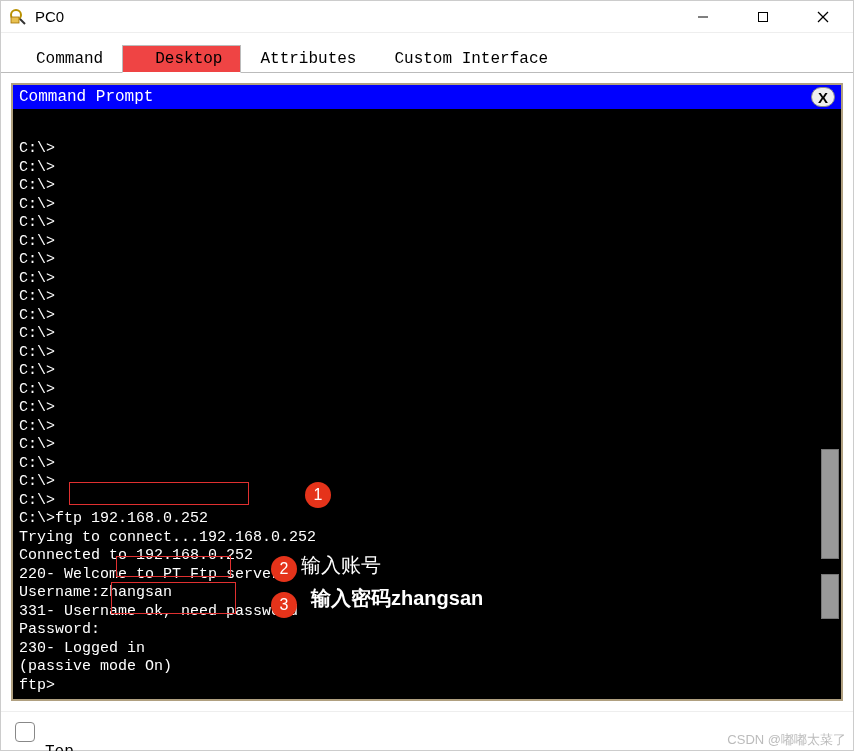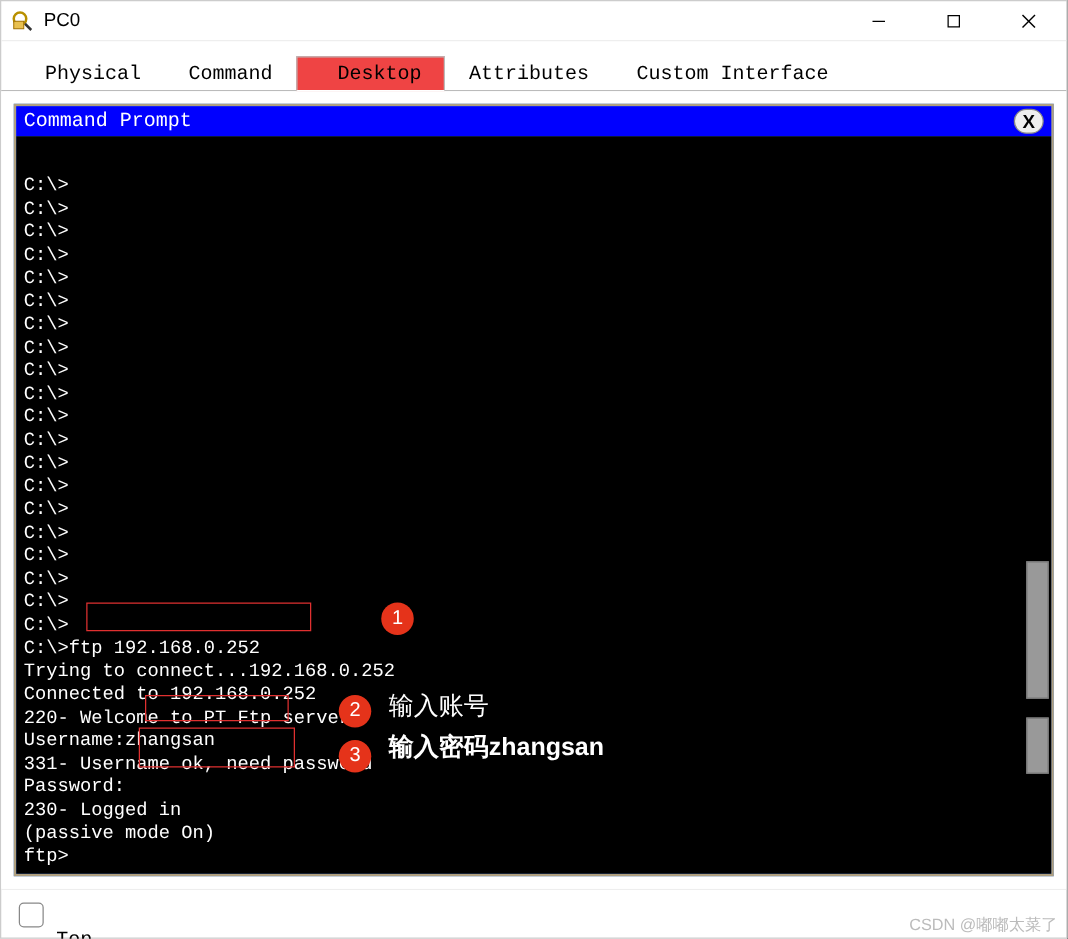--- a/index.html
+++ b/index.html
@@ -217,21 +217,20 @@
       <div class="win-btn">
         <svg viewBox="0 0 12 12">
             <line x1="1" y1="1" x2="11" y2="11" stroke="#000" stroke-width="1.2"></line>
             <line x1="11" y1="1" x2="1" y2="11" stroke="#000" stroke-width="1.2"></line>
           </svg>
       </div>
     </div>
   </div>
 
   <div class="tabs">
-    <div class="tab">Physical</div>
     <div class="tab">Command</div>
     <div class="tab active">Desktop</div>
     <div class="tab">Attributes</div>
     <div class="tab">Custom Interface</div>
   </div>
 
   <div class="content-area">
     <div class="terminal-window">
       <div class="terminal-titlebar">
         <span>Command Prompt</span>
@@ -273,21 +272,21 @@
 
         <div class="anno-box" style="left:56px; top:373px; width:180px; height:23px;"></div>
         <div class="anno-circle" style="left:292px; top:373px;">
             <span>1</span>
           </div>
 
         <div class="anno-box" style="left:103px; top:447px; width:115px; height:21px;"></div>
         <div class="anno-circle" style="left:258px; top:447px;">
             <span>2</span>
           </div>
-        <div class="anno-text" style="left:298px; top:447px;">输入账号</div>
+        <div class="anno-text" style="left:288px; top:447px;">输入账号</div>
 
         <div class="anno-box" style="left:98px; top:473px; width:125px; height:32px;"></div>
         <div class="anno-circle" style="left:258px; top:483px;">
             <span>3</span>
           </div>
         <div class="anno-text" style="left:298px; top:480px;font-weight:bold;">输入密码zhangsan</div>
       </div>
     </div>
   </div>
 

